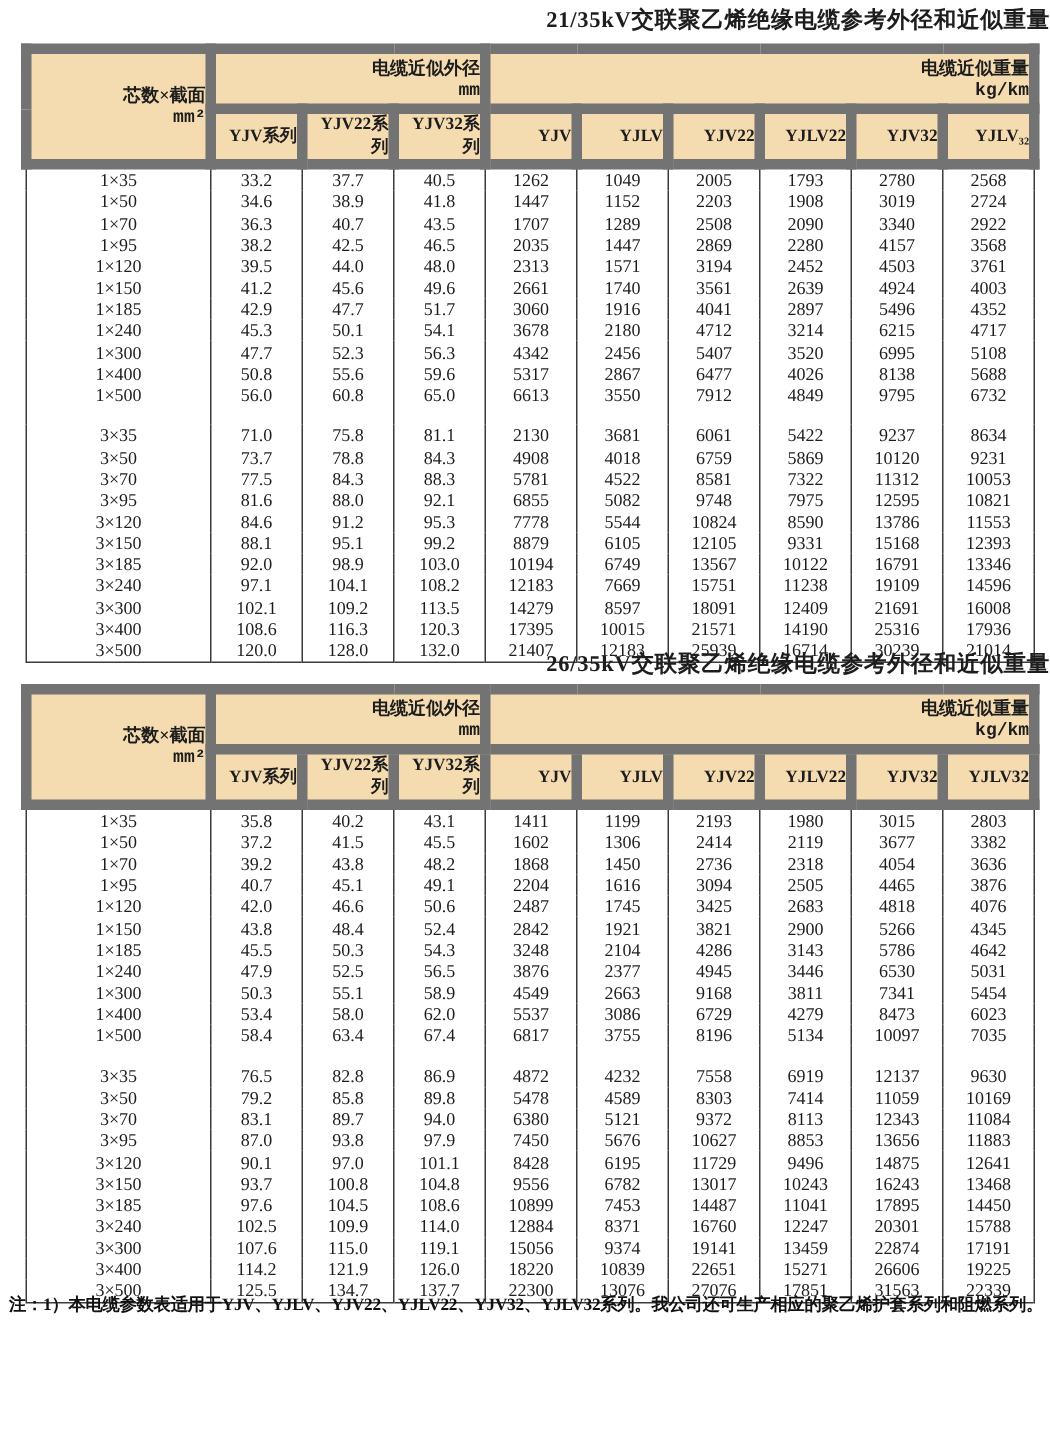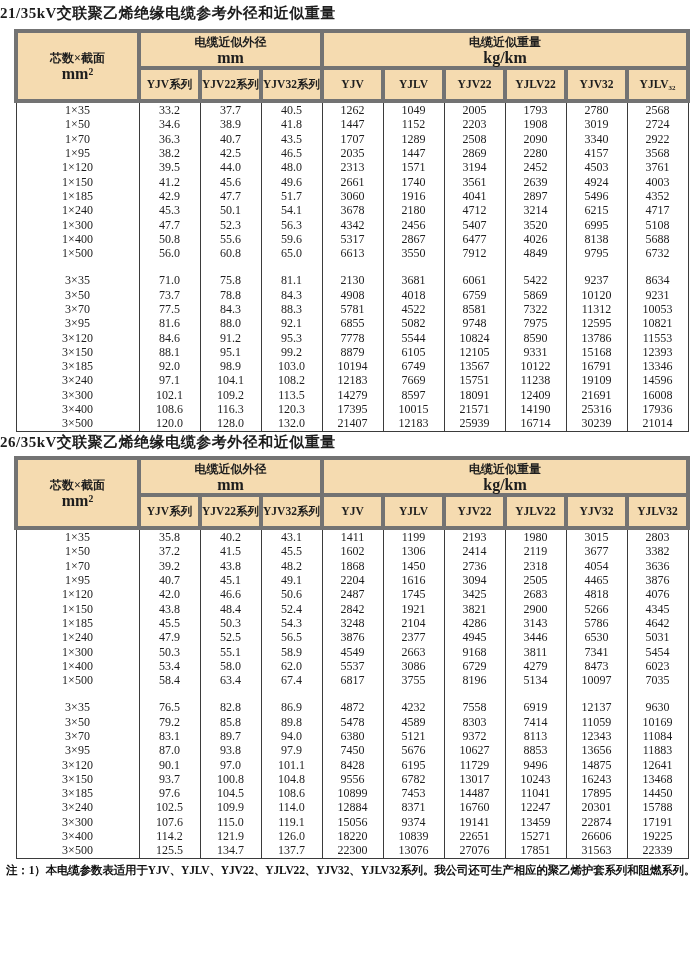--- a/index.html
+++ b/index.html
@@ -2,40 +2,40 @@
 <html><head>
 <meta charset="utf-8">
 <style>
   html,body{margin:0;padding:0;}
   body{
     width:700px;height:954px;position:relative;background:#ffffff;
     font-family:"Liberation Serif","DejaVu Serif",serif;color:#1d1d1d;
     overflow:hidden;
   }
   .doc-title{
-    position:absolute;left:0;width:700px;text-align:left;
+    position:absolute;left:0;width:700px;text-align:right;
     font-size:15px;font-weight:bold;letter-spacing:0.5px;
   }
   #title1{top:4px;}
   #title2{top:433px;}
   table.spec{
     position:absolute;left:14px;width:672px;
     border-collapse:collapse;table-layout:fixed;
     border:1px solid #3b3b3b;
   }
   #table1{top:29px;}
   #table2{top:456px;}
   table.spec th{
-    background:#f5dbb0;border:4px solid #737373;
-    font-size:12px;font-weight:bold;padding:0;text-align:center;
+    background:#f5dbb0;border:7px solid #737373;
+    font-size:12px;font-weight:bold;padding:0;text-align:right;
     line-height:15px;
   }
   tr.group-row th{height:33px;}
   tr.series-row th{height:29px;font-size:11.5px;}
-  th .unit{font-weight:bold;font-size:16px;}
+  th .unit{font-weight:bold;font-size:12px;font-family:Liberation Mono, monospace;}
   table.spec td{
     border-left:1px solid #3b3b3b;border-right:1px solid #3b3b3b;
     text-align:center;font-size:12px;padding:0;height:14.3px;
     line-height:1;white-space:nowrap;
   }
   tr.spacer-row td{height:13px;}
   .notes{
     position:absolute;top:861px;left:6px;width:692px;
     font-family:Liberation Serif, serif;
     font-size:11.5px;font-weight:bold;line-height:18.5px;color:#111;

